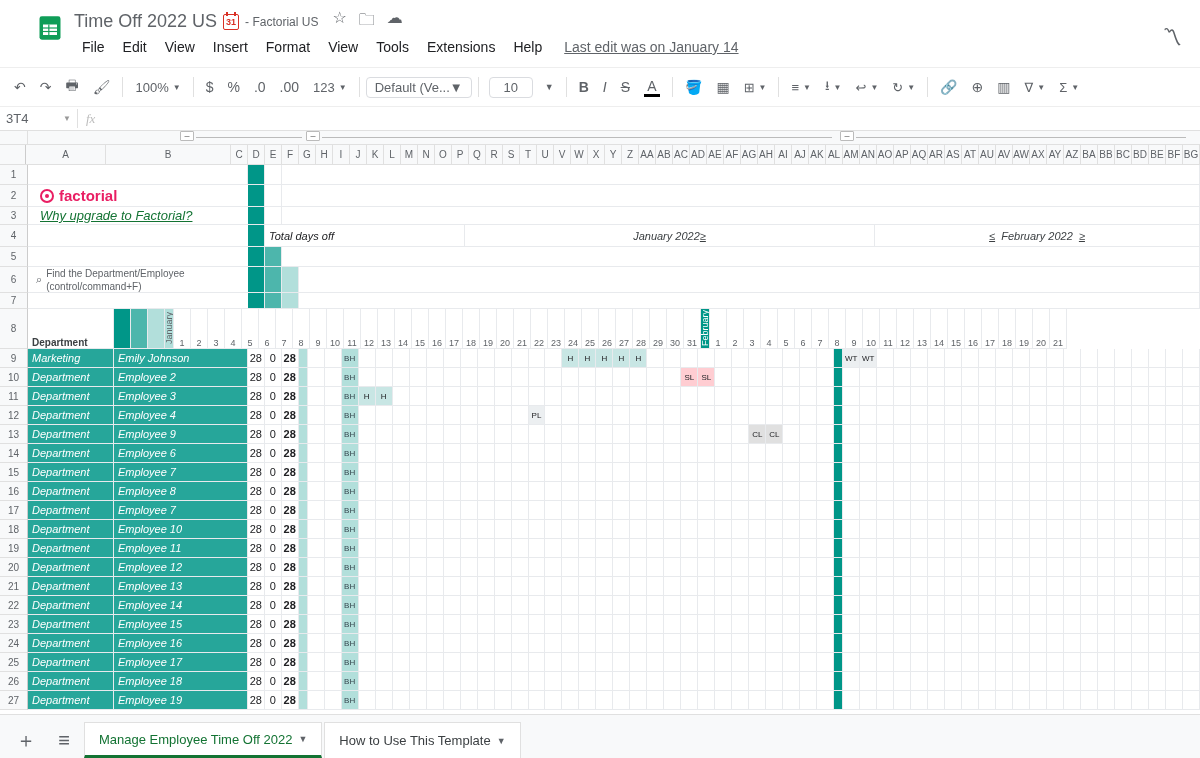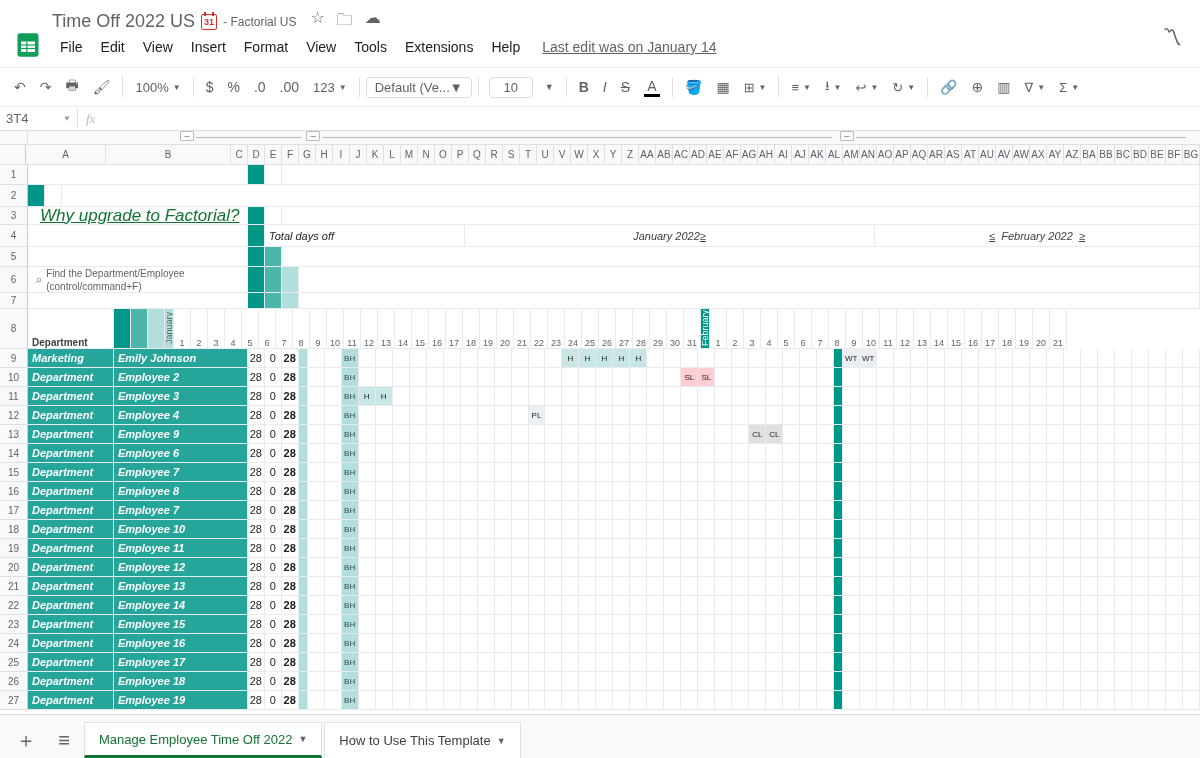--- a/index.html
+++ b/index.html
@@ -1,19 +1,19 @@
 <!DOCTYPE html>
 <html><head>
 <meta charset="utf-8">
 <style>
 * { box-sizing: border-box; margin: 0; padding: 0; }
 body { font-family: "Google Sans", Arial, sans-serif; font-size: 13px; color: #202124; background: #fff; overflow: hidden; width: 1200px; height: 758px; }
 
 
-.title-bar { display: flex; align-items: flex-end; padding: 8px 12px 2px 8px; }
+.title-bar { display: flex; align-items: flex-start; padding: 8px 12px 2px 8px; margin-left: 22px; }
 .app-icon { width: 40px; height: 40px; display: flex; align-items: center; justify-content: center; }
 .app-icon svg { width: 28px; height: 28px; }
 .doc-title-area { margin-left: 4px; }
 .doc-title-row { display: flex; align-items: center; gap: 6px; }
 .doc-title { font-size: 18px; color: #5f6368; }
 .cal-icon { width:16px;height:16px;border:1px solid #d93025;border-radius:2px;display:flex;align-items:center;justify-content:center;font-size:9px;color:#d93025;font-weight:600;position:relative;}
 .cal-icon::before{content:"";position:absolute;top:-3px;left:2px;width:2px;height:4px;background:#d93025;}
 .cal-icon::after{content:"";position:absolute;top:-3px;right:2px;width:2px;height:4px;background:#d93025;}
 .doc-suffix { font-size: 12px; color: #5f6368; }
 .action-icons { display: flex; gap: 12px; margin-left: 8px; color: #5f6368; }
@@ -61,31 +61,31 @@
 .w-A{width:86px;} .w-B{width:134px;}
 .w-small{width:17px;padding:0 1px;justify-content:center;text-align:center;}
 .w-small9{width:9px;padding:0;justify-content:center;}
 
 
 .teal-bar{background:#009688;color:#fff;}
 .teal-light{background:#b2dfdb;}
 .teal-mid{background:#4db6ac;}
 
 
-.dept-cell{background:#26a69a;color:#fff;font-style:italic;font-weight:700;}
+.dept-cell{background:#26a69a;color:#fff;font-style:italic;font-weight:400;}
 .num-cell{justify-content:center;}
 .bh{background:#b2dfdb;font-size:8px;color:#37474f;justify-content:center;}
 .day-h{background:#c8e6e4;font-size:8px;justify-content:center;}
 .sl{background:#ffcdd2;font-size:8px;justify-content:center;}
 .wt{background:#eceff1;font-size:8px;justify-content:center;}
 .pl{background:#eceff1;font-size:8px;justify-content:center;}
 .cl{background:#e0e0e0;font-size:8px;justify-content:center;}
 .feb-bar{background:#009688;}
 
-.upgrade-link{color:#137333;font-style:italic;text-decoration:underline;font-size:17px;}
+.upgrade-link{color:#137333;font-style:italic;text-decoration:underline;font-size:13px;}
 .find-text{font-size:10px;color:#5f6368;line-height:1.3;}
 .mag-icon{font-size:11px;color:#5f6368;margin-right:4px;}
 
 .month-link{font-style:italic;color:#3c4043;}
 .arrow-link{text-decoration:underline;cursor:pointer;}
 
 
 .vtext{writing-mode:vertical-rl;font-size:9px;color:#5f6368;transform:rotate(180deg);text-align:center;}
 
 
@@ -294,20 +294,26 @@
       <div class="row" style="height: 20px;">
         <div class="row-header" style="height: 20px;">1</div>
         <div class="cell w-A" style="border-right:none;"></div>
         <div class="cell w-B"></div>
         <div class="cell w-small teal-bar"></div>
         <div class="cell w-small"></div>
         <div class="cell" style="flex: 1 1 0%;"></div>
       </div>
       <div class="row" style="height: 22px;">
         <div class="row-header" style="height: 22px;">2</div>
+        <div class="cell" style="width: 220px; border-right: none; padding-left: 12px;">
+          <div class="logo-factorial">
+            <span class="dot"></span>
+            <span>factorial</span>
+          </div>
+        </div>
         <div class="cell w-small teal-bar"></div>
         <div class="cell w-small"></div>
         <div class="cell" style="flex: 1 1 0%;"></div>
       </div>
       <div class="row" style="height: 18px;">
         <div class="row-header" style="height: 18px;">3</div>
         <div class="cell" style="width: 220px; border-right: none; padding-left: 12px;">
           <a class="upgrade-link">Why upgrade to Factorial?</a>
         </div>
         <div class="cell w-small teal-bar"></div>

